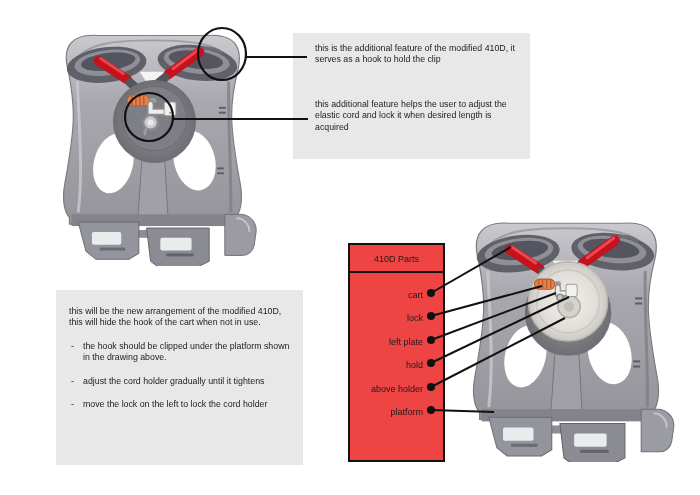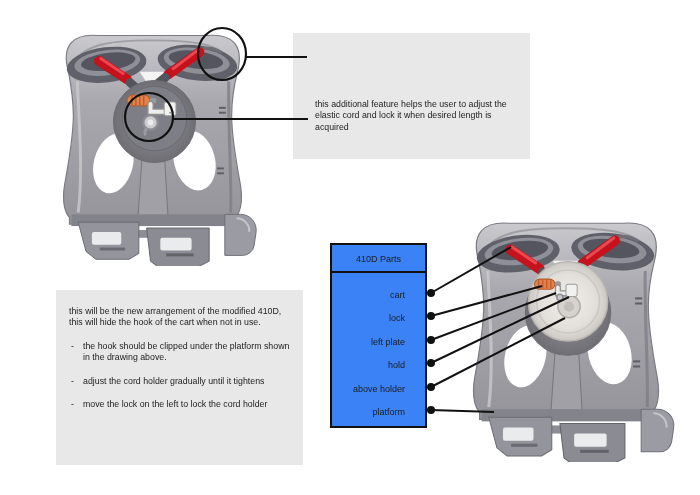--- a/index.html
+++ b/index.html
@@ -15,22 +15,22 @@
   #top-note-box .np{position:absolute;left:22px;width:202px;}
   #np1{top:10px;}
   #np2{top:66px;}
   #bottom-note-box{left:56px;top:290px;width:247px;height:175px;padding:0;}
   .bn-inner{padding:16px 8px 0 13px;}
   .bn-intro{margin-left:1px;}
   .bullet{display:flex;margin-top:12px;}
   .bullet .dash{flex:0 0 12px;margin-left:2px;}
   .bullet .btxt{flex:1 1 auto;}
   #parts-table{
-    position:absolute;left:330px;top:243px;width:97px;height:185px;
-    background:#3b82f6;border:2px solid #111111;box-sizing:border-box;z-index:2;
+    position:absolute;left:348px;top:243px;width:97px;height:219px;
+    background:#ef4444;border:2px solid #111111;box-sizing:border-box;z-index:2;
   }
   #parts-table .pt-header{
     position:absolute;left:0;top:0;width:100%;height:28px;line-height:28px;
     border-bottom:2px solid #111111;text-align:center;font-size:9px;box-sizing:border-box;
   }
   .pt-row{
     position:absolute;left:0;width:100%;height:12px;line-height:12px;
     text-align:right;padding-right:20px;font-size:9px;box-sizing:border-box;
   }
   .cart-svg{position:absolute;z-index:1;}
@@ -142,20 +142,21 @@
       <path d="M83,71 v8 M87,71 v8 M91,71 v8 M95,71 v8" stroke="#bf5f2c" stroke-width="1.5"></path>
       <rect x="99" y="72" width="6" height="5" rx="2" fill="#9a9aa2"></rect>
       <path d="M102,78 L102,84 L115,84" fill="none" stroke="#8f8f8d" stroke-width="6" stroke-linecap="round"></path>
       <path d="M102,78 L102,84 L115,84" fill="none" stroke="#eeeeec" stroke-width="3.5" stroke-linecap="round"></path>
       <rect x="110" y="75" width="11" height="12" rx="2" fill="#f1f1ef" stroke="#9f9f9d" stroke-width="1"></rect>
       <circle cx="104" cy="88" r="3" fill="#c8c8cc" stroke="#8b8b91" stroke-width="1.5"></circle>
     </g>
   </svg>
 
   <div id="top-note-box" class="note-box">
+    <p id="np1" class="np">this is the additional feature of the modified 410D, it serves as a hook to hold the clip</p>
     <p id="np2" class="np">this additional feature helps the user to adjust the elastic cord and lock it when desired length is acquired</p>
   </div>
 
   <div id="bottom-note-box" class="note-box">
     <div class="bn-inner">
       <p class="bn-intro">this will be the new arrangement of the modified 410D, this will hide the hook of the cart when not in use.</p>
       <div class="bullet">
         <span class="dash">-</span>
         <span class="btxt">the hook should be clipped under the platform shown in the drawing above.</span>
       </div>

